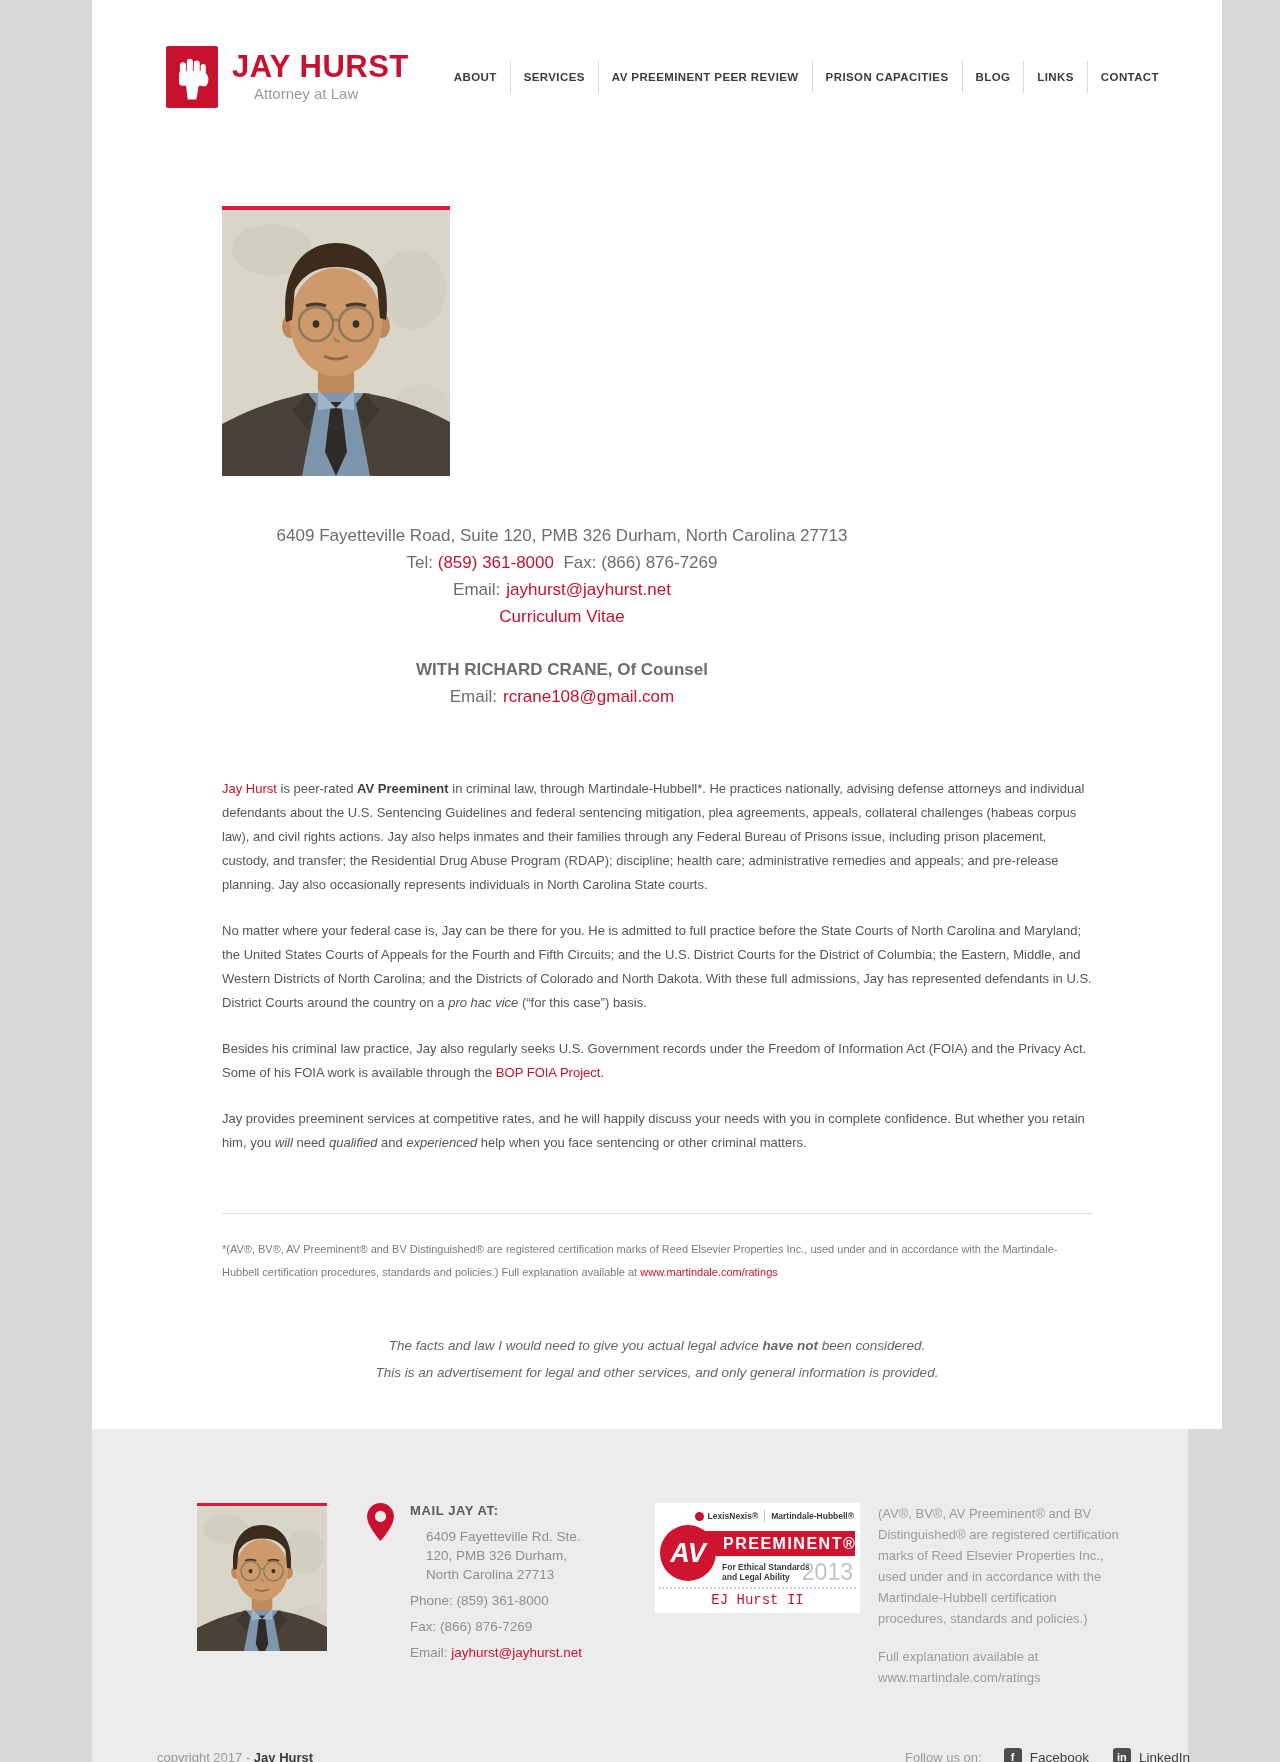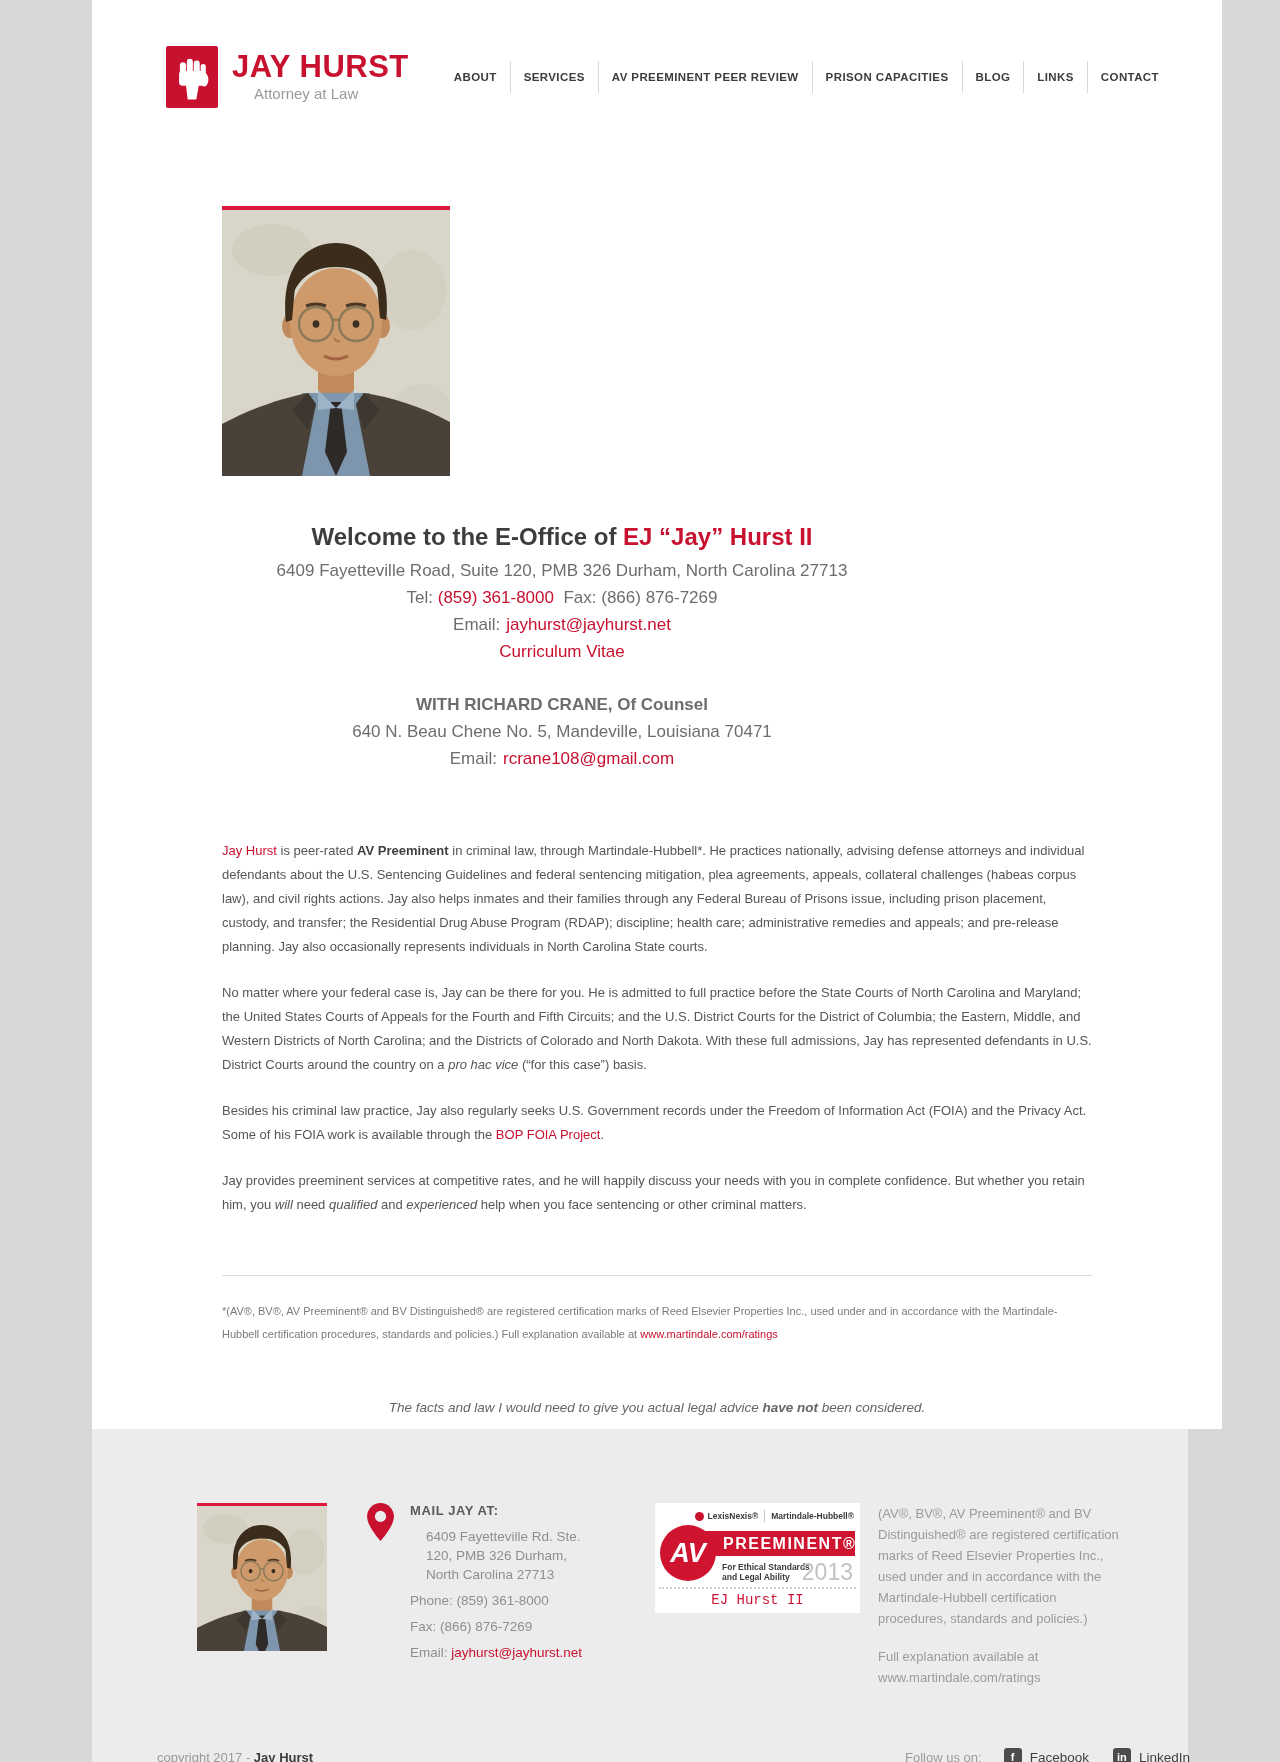--- a/index.html
+++ b/index.html
@@ -156,27 +156,25 @@
     <main>
 
       <div class="portrait-lg">
         <div class="photo-bar"></div>
         <svg width="228" height="266" viewBox="0 0 228 266">
             <use href="#portrait-art"></use>
           </svg>
       </div>
 
       <section class="intro">
-        <h1><span>Welcome to the E-Office of </span><span class="red">EJ “Jay” Hurst II</span></h1>
         <p>6409 Fayetteville Road, Suite 120, PMB 326 Durham, North Carolina 27713</p>
         <p><span>Tel: </span><a>(859) 361-8000</a><span>&nbsp; Fax: (866) 876-7269</span></p>
         <p><span>Email:</span><a class="email-link">jayhurst@jayhurst.net</a></p>
         <p><a>Curriculum Vitae</a></p>
         <p class="counsel-heading">WITH RICHARD CRANE, Of Counsel</p>
-        <p>640 N. Beau Chene No. 5, Mandeville, Louisiana 70471</p>
         <p><span>Email:</span><a class="email-link">rcrane108@gmail.com</a></p>
       </section>
 
       <section class="body-copy">
         <p><a>Jay Hurst</a><span> is peer-rated </span><b>AV Preeminent</b><span> in criminal law, through Martindale-Hubbell*.  He practices nationally, advising defense attorneys and individual defendants about the U.S. Sentencing Guidelines and federal sentencing mitigation, plea agreements, appeals, collateral challenges (habeas corpus law), and civil rights actions.  Jay also helps inmates and their families through any Federal Bureau of Prisons issue, including prison placement, custody, and transfer; the Residential Drug Abuse Program (RDAP); discipline; health care; administrative remedies and appeals; and pre-release planning.  Jay also occasionally represents individuals in North Carolina State courts.</span></p>
         <p><span>No matter where your federal case is, Jay can be there for you.  He is admitted to full practice before the State Courts of North Carolina and Maryland; the United States Courts of Appeals for the Fourth and Fifth Circuits; and the U.S. District Courts for the District of Columbia; the Eastern, Middle, and Western Districts of North Carolina; and the Districts of Colorado and North Dakota.  With these full admissions, Jay has represented defendants in U.S. District Courts around the country on a </span><i>pro hac vice</i><span> (“for this case”) basis.</span></p>
         <p><span>Besides his criminal law practice, Jay also regularly seeks U.S. Government records under the Freedom of Information Act (FOIA) and the Privacy Act.  Some of his FOIA work is available through the </span><a>BOP FOIA Project</a><span>.</span></p>
         <p><span>Jay provides preeminent services at competitive rates, and he will happily discuss your needs with you in complete confidence.  But whether you retain him, you </span><i>will</i><span> need </span><i>qualified</i><span> and </span><i>experienced</i><span> help when you face sentencing or other criminal matters.</span></p>
       </section>
 

